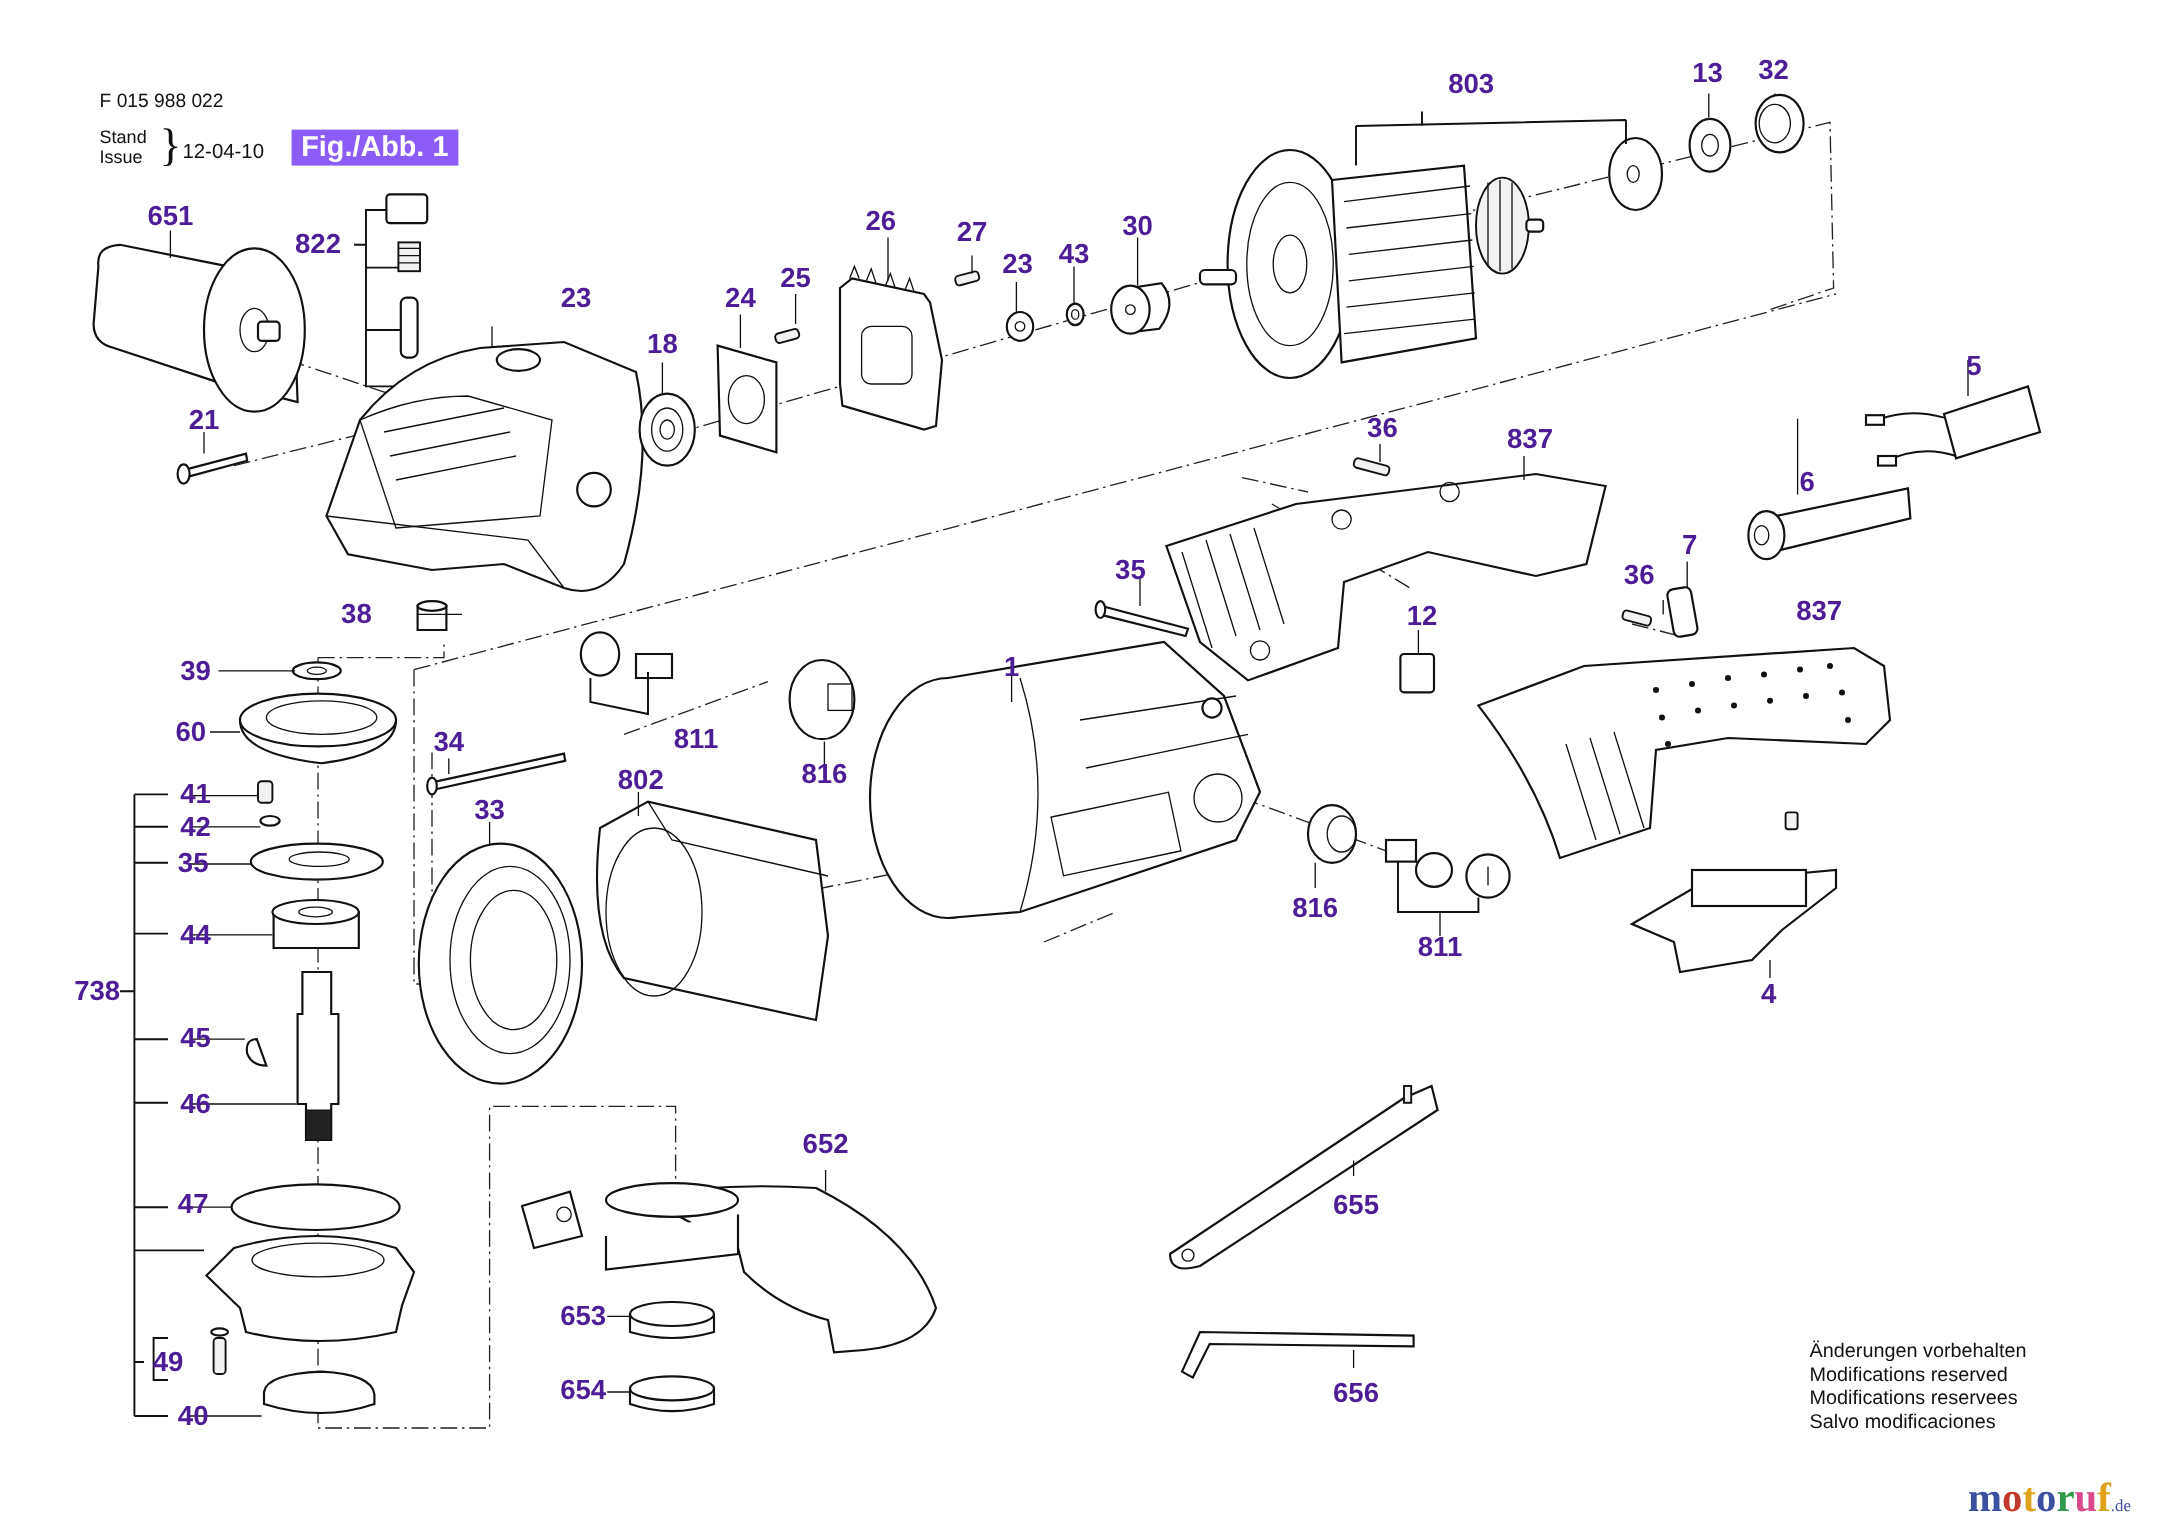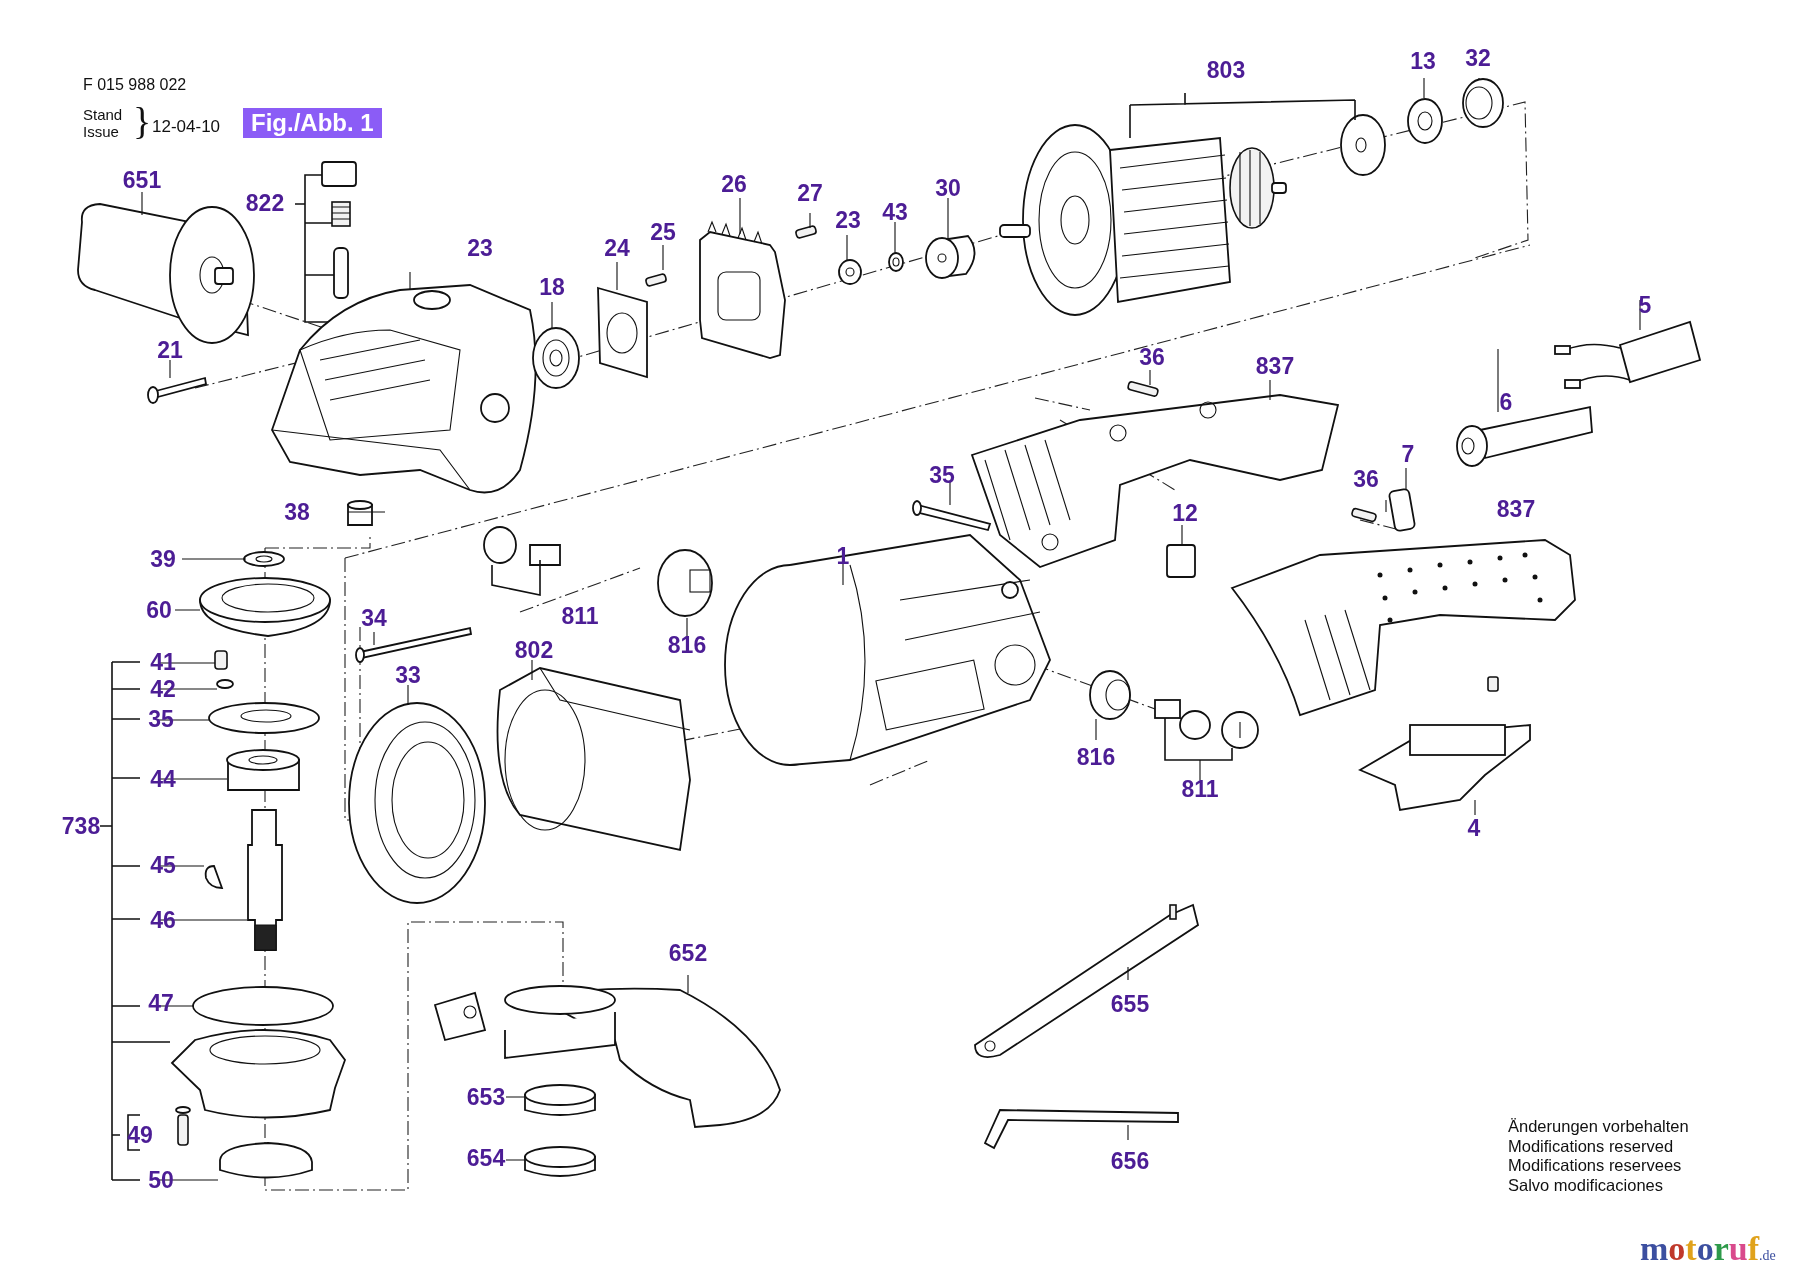--- a/index.html
+++ b/index.html
@@ -359,21 +359,21 @@
 <div class="lbl" style="left:159px;top:610px">60</div>
 <div class="lbl" style="left:81px;top:826px">738</div>
 <div class="lbl" style="left:163px;top:662px">41</div>
 <div class="lbl" style="left:163px;top:689px">42</div>
 <div class="lbl" style="left:161px;top:719px">35</div>
 <div class="lbl" style="left:163px;top:779px">44</div>
 <div class="lbl" style="left:163px;top:865px">45</div>
 <div class="lbl" style="left:163px;top:920px">46</div>
 <div class="lbl" style="left:161px;top:1003px">47</div>
 <div class="lbl" style="left:140px;top:1135px">49</div>
-<div class="lbl" style="left:161px;top:1180px">50</div>
+<div class="lbl" style="left:161px;top:1180px">40</div>
 
 <div class="lbl" style="left:374px;top:618px">34</div>
 <div class="lbl" style="left:408px;top:675px">33</div>
 <div class="lbl" style="left:534px;top:650px">802</div>
 <div class="lbl" style="left:580px;top:616px">811</div>
 <div class="lbl" style="left:687px;top:645px">816</div>
 <div class="lbl" style="left:843px;top:556px">1</div>
 
 <div class="lbl" style="left:1152px;top:357px">36</div>
 <div class="lbl" style="left:1275px;top:366px">837</div>

